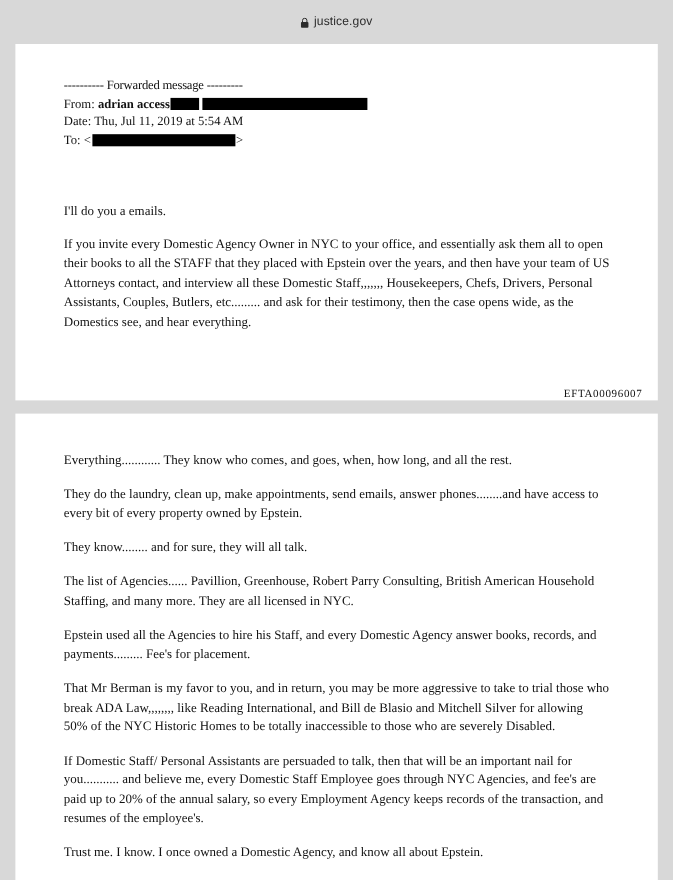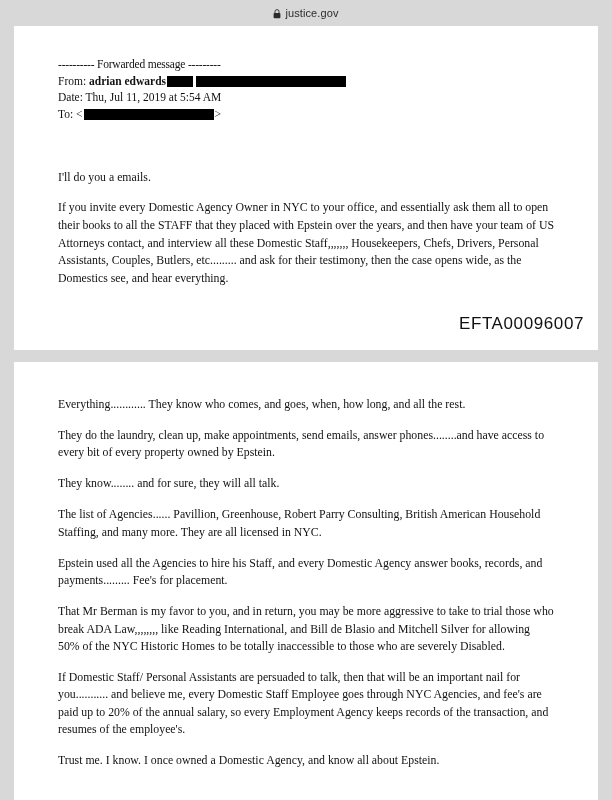--- a/index.html
+++ b/index.html
@@ -6,21 +6,21 @@
     margin: 0;
     padding: 0;
     background: #d8d8d8;
     width: 612px;
   }
   body {
     font-family: "Liberation Serif", serif;
     -webkit-font-smoothing: antialiased;
   }
   .browser-bar {
-    height: 26px;
+    height: 40px;
     background: #d8d8d8;
     display: flex;
     align-items: center;
     justify-content: center;
     font-family: "Liberation Sans", sans-serif;
     font-size: 11px;
     color: #2b2b2b;
   }
   .lock-icon {
     display: inline-block;
@@ -72,23 +72,23 @@
     font-size: 11.8px;
     color: #111;
     line-height: 1.5;
     margin-top: 46px;
   }
   .body-block p { margin: 0 0 13px 0; }
 
   .bates {
     position: absolute;
     right: 14px;
-    bottom: 16px;
-    font-family: Liberation Sans, sans-serif;
-    font-size: 17px;
+    bottom: 0;
+    font-family: Liberation Serif, serif;
+    font-size: 10px;
     letter-spacing: 0.6px;
     color: #111;
   }
 
   .p2-body {
     font-size: 11.8px;
     color: #111;
     line-height: 1.48;
   }
   .p2-body p { margin: 0 0 13.5px 0; }
@@ -105,21 +105,21 @@
   </span>
   <span class="domain-text">justice.gov</span>
 </div>
 
 <div class="page page-1">
 
   <div class="hdr-block">
     <div class="hdr-line fwd-sep">---------- Forwarded message ---------</div>
     <div class="hdr-line">
       <span>From:</span>
-      <span class="bold">adrian edwards</span><span class="redact redact-from-a"></span><span class="redact redact-from-b"></span>
+      <span class="bold">adrian access</span><span class="redact redact-from-a"></span><span class="redact redact-from-b"></span>
     </div>
     <div class="hdr-line">
       <span>Date:</span>
       <span>Thu, Jul 11, 2019 at 5:54 AM</span>
     </div>
     <div class="hdr-line">
       <span>To:</span>
       <span>&lt;</span><span class="redact redact-to"></span><span>&gt;</span>
     </div>
   </div>

